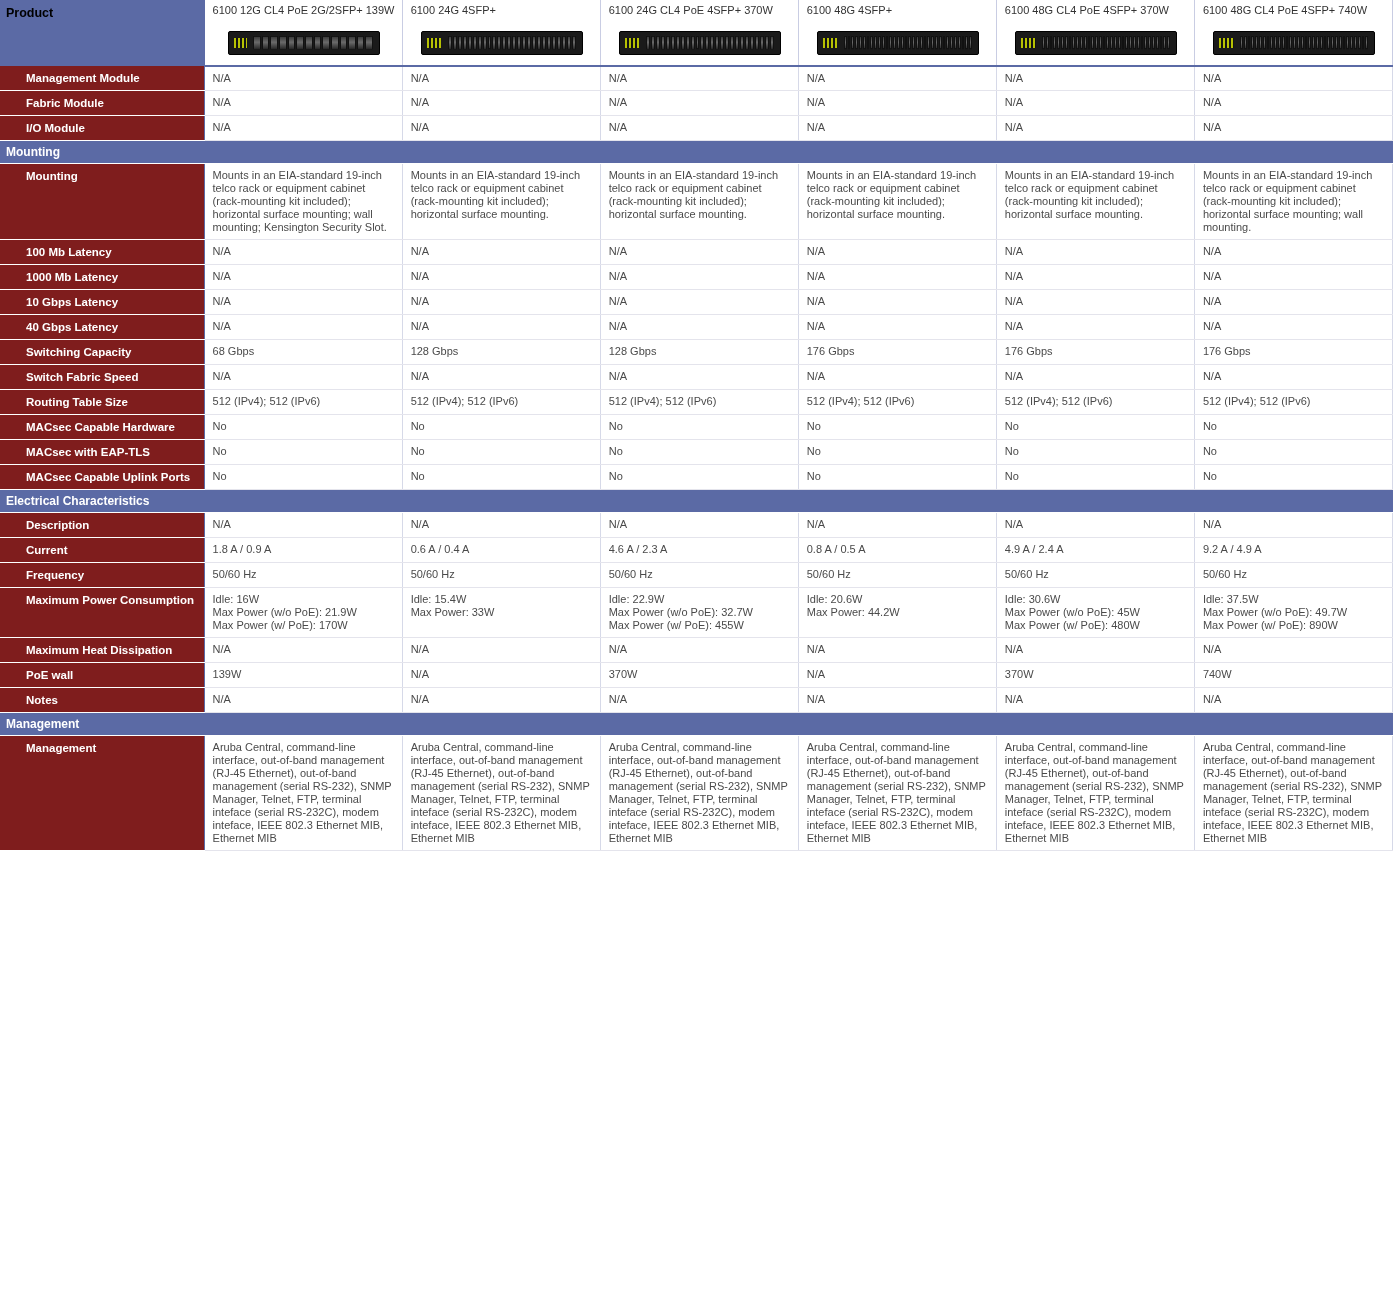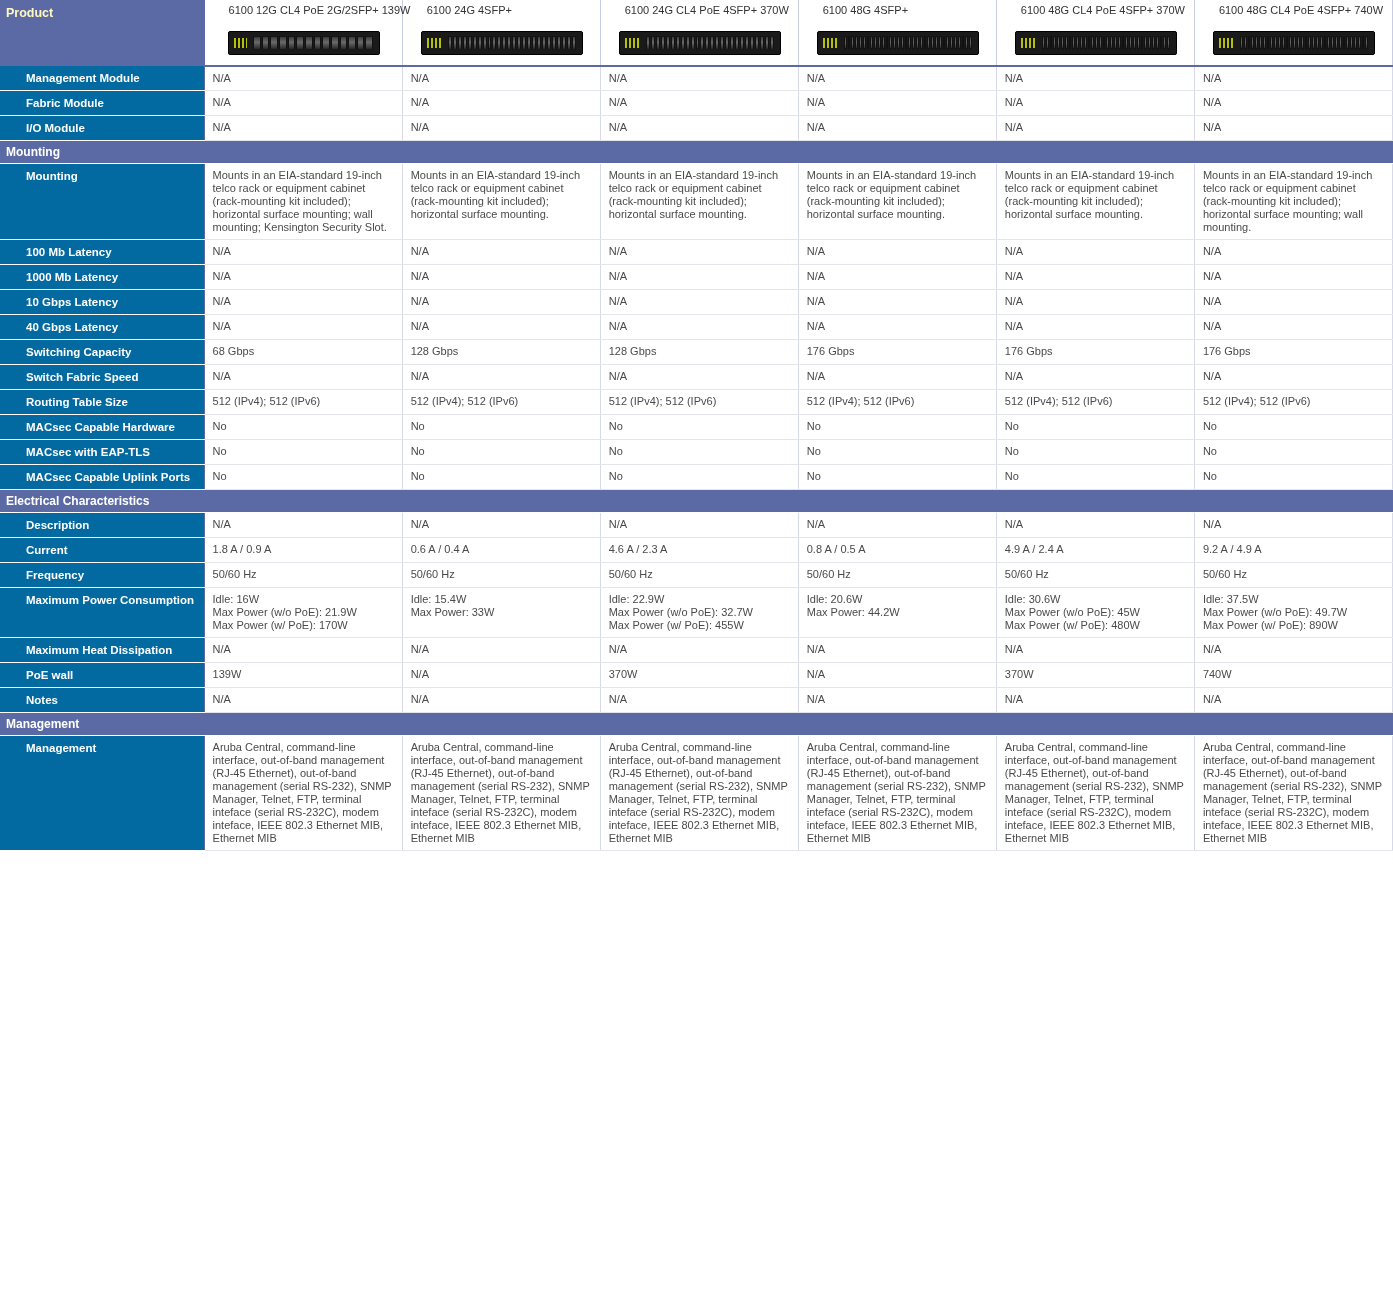--- a/index.html
+++ b/index.html
@@ -26,41 +26,40 @@
     background: #5b6aa5;
     color: #ffffff;
     vertical-align: top;
     padding: 6px 8px 4px 8px;
     font-size: 12px;
     font-weight: bold;
     border-right: 1px solid #5b6aa5;
   }
   tr.header-row td.label-head {
     background: #5b6aa5;
-    color: #fef9c3;
+    color: #000000;
     font-size: 12.5px;
     font-weight: bold;
     padding-left: 6px;
   }
   tr.header-row td.prod-head {
     background: #ffffff;
     color: #333333;
     font-weight: normal;
     font-size: 11px;
     border-right: 1px solid #c9cde3;
     border-bottom: 2px solid #5b6aa5;
     padding: 4px 6px 6px 8px;
   }
   .prod-title {
     display: block;
     margin-bottom: 14px;
     line-height: 13px;
     white-space: nowrap;
     overflow: visible;
-    margin-left: 16px;
   }
   .switch-img {
     display: block;
     margin: 8px auto 4px auto;
     background: #1a1a1a;
     border: 1px solid #000;
     border-radius: 2px;
     position: relative;
     overflow: hidden;
   }
@@ -99,21 +98,21 @@
     font-weight: bold;
     font-size: 12px;
     padding: 4px 8px;
     border-right: 1px solid #5b6aa5;
     border-bottom: 1px solid #ffffff;
   }
   tr.section td.label-cell { padding-left: 6px; }
 
   
   td.label-cell {
-    background: #0369a1;
+    background: #7f1d1d;
     color: #ffffff;
     font-weight: bold;
     font-size: 11.5px;
     padding: 5px 8px 5px 26px;
     vertical-align: top;
     border-bottom: 1px solid #ffffff;
     border-right: 1px solid #5b6aa5;
     line-height: 14px;
   }
   td.val-cell {

